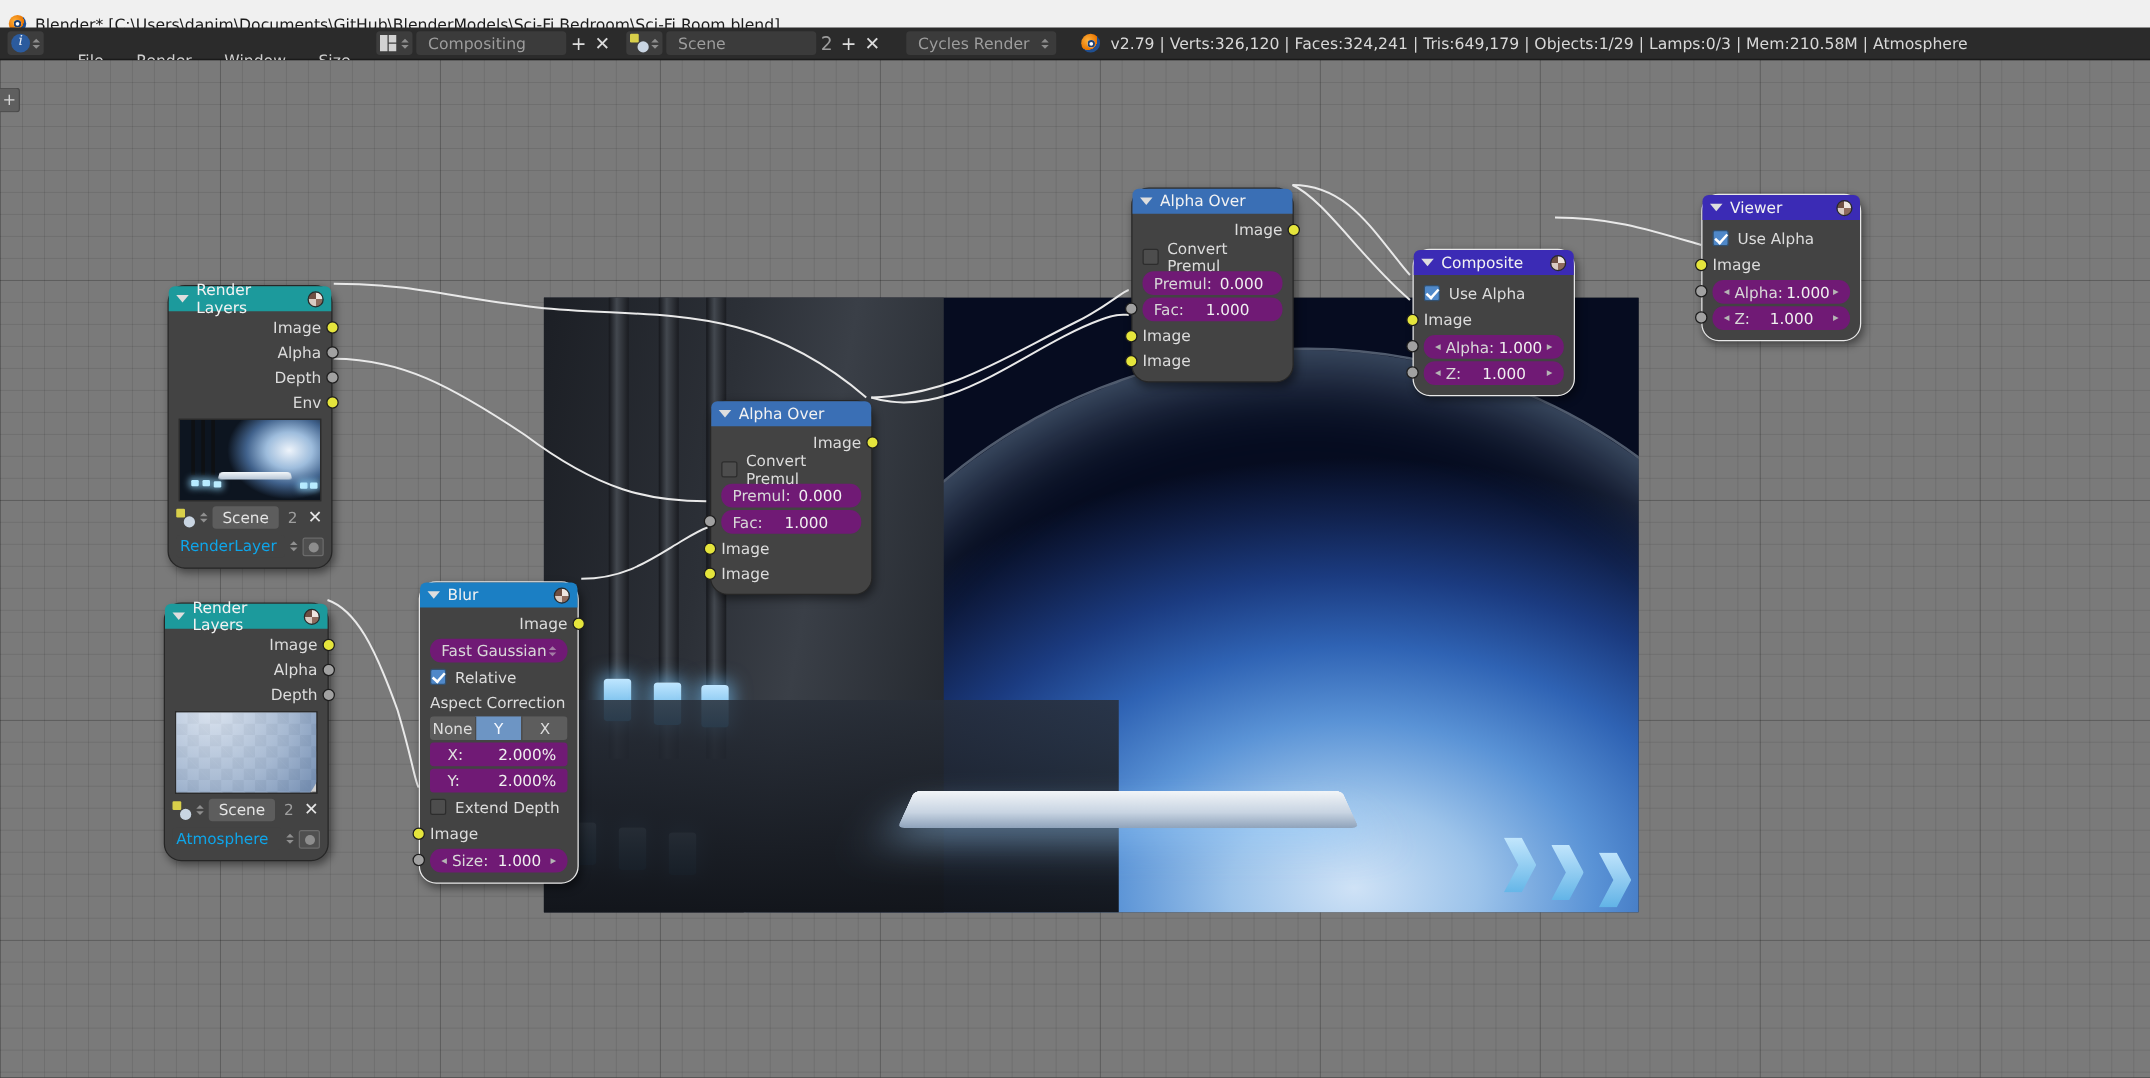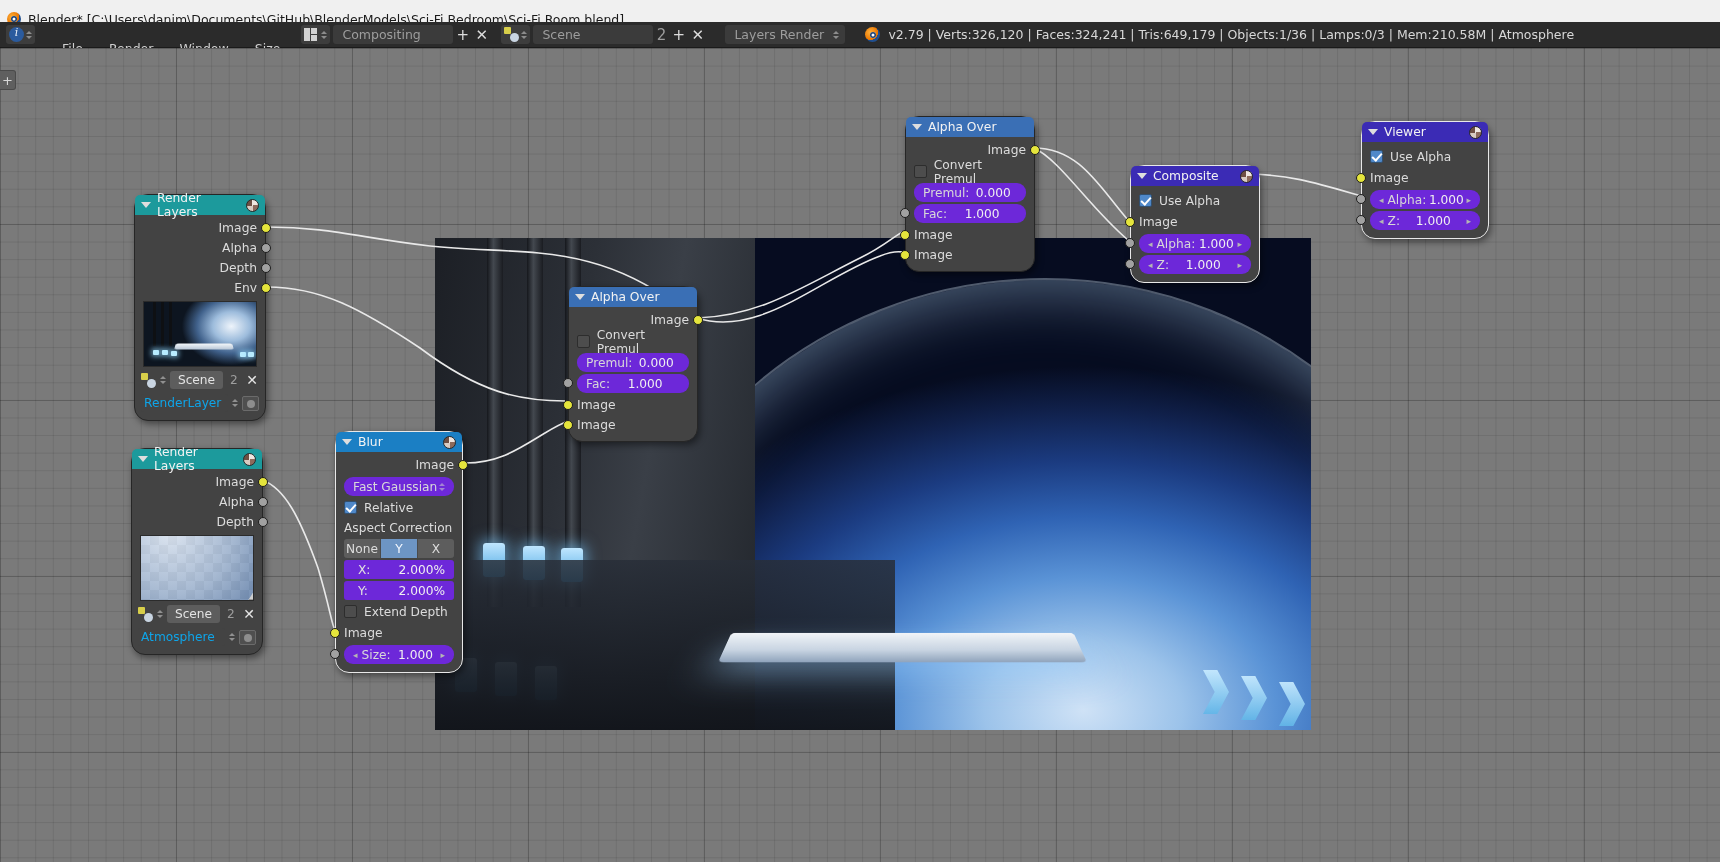--- a/index.html
+++ b/index.html
@@ -189,20 +189,21 @@
   
   .node{
     position:absolute;
     background:#434343;
     border:1px solid #262626;
     border-radius:14px;
     box-shadow:2px 3px 7px rgba(0,0,0,.45);
     color:#dcdcdc;
     font-size:12.3px;
     overflow:visible;
+    margin-top:34px;
   }
   .node.selected{ border-color:#e8e8e8; }
   .node-head{
     height:20px; border-radius:5px 5px 0 0;
     display:flex; align-items:center; gap:6px;
     padding:0 6px;
     color:#f2f2f2; font-size:12.3px;
   }
   .node-head .tri{
     width:0;height:0;
@@ -268,21 +269,21 @@
     box-shadow:0 0 5px 2px rgba(150,220,255,.6);
   }
   .thumb .bedwhite{
     position:absolute; left:28%; top:62%; width:52%; height:14%;
     background:linear-gradient(180deg,#f4f7fa,#b7c6d6);
     border-radius:3px; transform:perspective(120px) rotateX(48deg);
   }
 
   .ctrl{
     margin:2px 8px; height:19px; border-radius:9px;
-    background:#6d28d9; color:#e0e0e0;
+    background:#701a75; color:#e0e0e0;
     display:flex; align-items:center; padding:0 9px;
     font-size:12.2px;
   }
   .ctrl.flatl{ border-radius:3px; }
   .ctrl .lab{ flex:1; color:#d8d8d8; }
   .ctrl .val{ color:#f0f0f0; }
   .ctrl .arr{ color:#b5b5b5; font-size:9px; }
   .ctrl.num{ justify-content:space-between; }
 
   .check-row{
@@ -400,30 +401,30 @@
         <i class="up"></i>
         <i class="dn"></i>
       </span>
   </div>
   <div class="field-dark" style="width:120px;margin-left:3px">Scene</div>
   <div class="hdr-btn" style="width:16px;color:#9d9d9d">2</div>
   <div class="hdr-btn">+</div>
   <div class="hdr-btn">✕</div>
 
   <div class="render-engine">
-    <span>Layers Render</span>
+    <span>Cycles Render</span>
     <span class="tiny-arrows">
         <i class="up"></i>
         <i class="dn"></i>
       </span>
   </div>
 
   <div id="stats">
     <span class="blogo"></span>
-    <span>v2.79 | Verts:326,120 | Faces:324,241 | Tris:649,179 | Objects:1/36 | Lamps:0/3 | Mem:210.58M | Atmosphere</span>
+    <span>v2.79 | Verts:326,120 | Faces:324,241 | Tris:649,179 | Objects:1/29 | Lamps:0/3 | Mem:210.58M | Atmosphere</span>
   </div>
 </div>
 
 <div id="canvas">
 
   <div id="tool-tab">+</div>
 
   <div id="backdrop">
     <div class="sky"></div>
     <div class="planetrim"></div>

